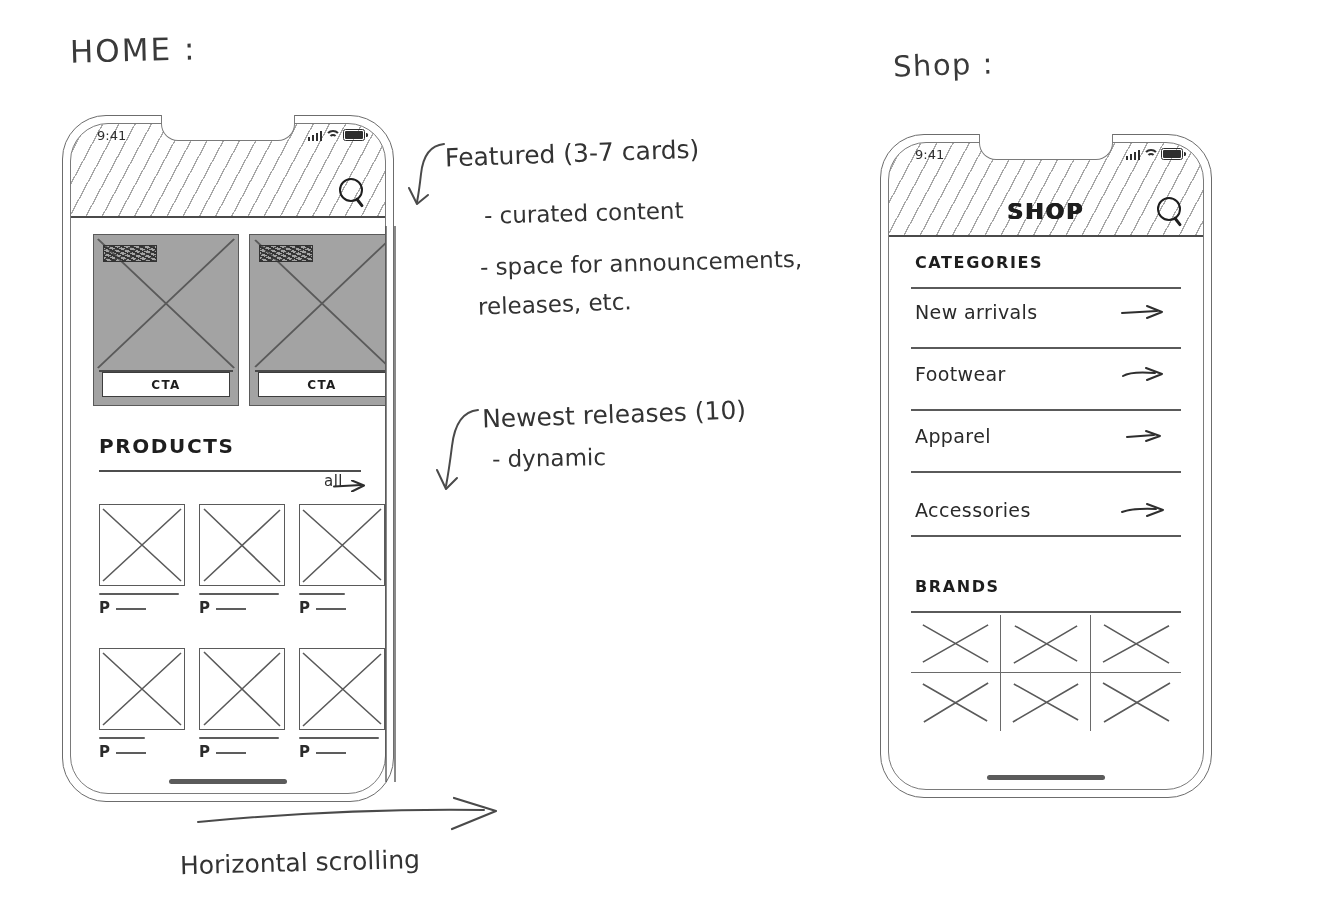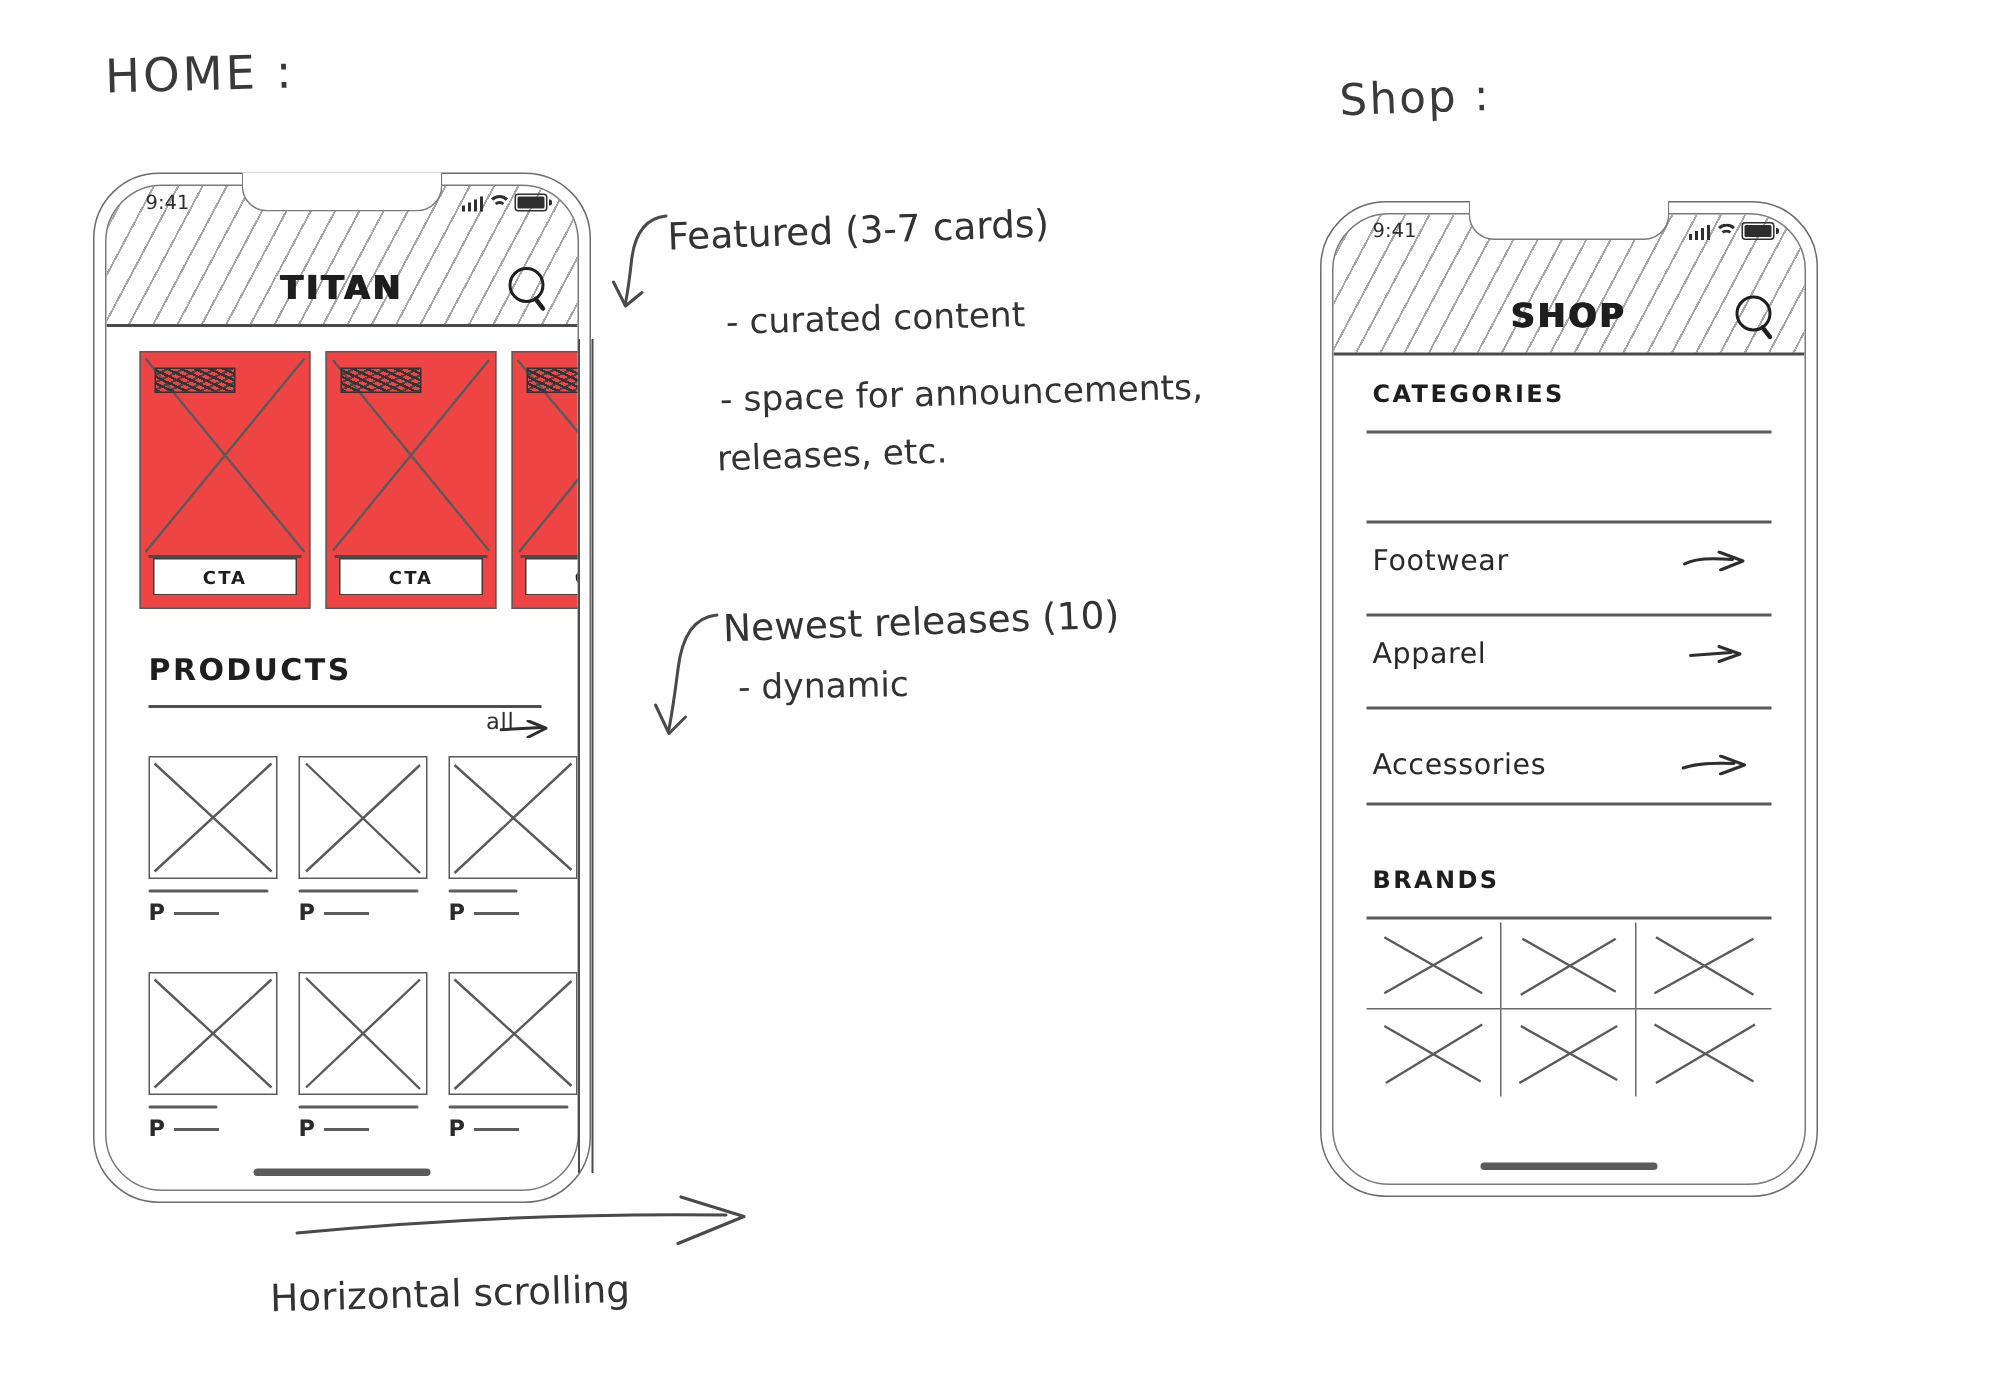--- a/index.html
+++ b/index.html
@@ -151,21 +151,22 @@
 
   
   .featured-row {
     position: absolute; left: 22px; top: 18px;
     display: flex; gap: 10px;
   }
   .fcard {
     width: 112px; height: 170px;
     border: 1.7px solid #5a5a5a;
     position: relative;
-    background: #ef4444;
+    background: #a3a3a3;
+    padding-left: 32px;
   }
   .fcard .xmark {
     position: absolute; left: 0; top: 0; right: 0; bottom: 34px;
   }
   .xmark svg { width: 100%; height: 100%; display:block; }
   .fcard .scribble {
     position: absolute; left: 9px; top: 10px;
     width: 52px; height: 15px;
     background:
       repeating-linear-gradient(25deg,
@@ -320,21 +321,20 @@
             <i></i>
             <i></i>
             <i></i>
             <i></i>
           </span>
         <span class="wifi"></span>
         <span class="batt"></span>
       </div>
     </div>
 
-    <div class="appbar-title">TITAN</div>
     <div class="search-icon"></div>
 
     <div class="screen-body">
 
       <div class="featured-row">
         <div class="fcard">
           <div class="xmark">
             <svg viewBox="0 0 112 136" preserveAspectRatio="none">
               <path d="M3 4 L109 133 M109 4 L3 133" stroke="#5a5a5a" stroke-width="1.6" fill="none"></path>
             </svg>
@@ -481,20 +481,27 @@
     </div>
 
     <div class="appbar-title">SHOP</div>
     <div class="search-icon"></div>
 
     <div class="screen-body">
 
       <div class="section-label" style="top: 18px;">CATEGORIES</div>
       <div class="hrule" style="top: 52px;"></div>
 
+      <div class="cat-item" style="top: 62px;">
+        <span class="cat-label">New arrivals</span>
+        <svg class="cat-arrow" viewBox="0 0 44 14">
+          <path d="M1 8 L36 6" stroke="#2e2e2e" stroke-width="2" fill="none" stroke-linecap="round"></path>
+          <path d="M26 1 L41 7 L26 13" stroke="#2e2e2e" stroke-width="2" fill="none" stroke-linecap="round" stroke-linejoin="round"></path>
+        </svg>
+      </div>
       <div class="hrule" style="top: 112px;"></div>
 
       <div class="cat-item" style="top: 124px;">
         <span class="cat-label">Footwear</span>
         <svg class="cat-arrow" viewBox="0 0 44 14">
           <path d="M2 9 Q10 4 34 6" stroke="#2e2e2e" stroke-width="2" fill="none" stroke-linecap="round"></path>
           <path d="M25 1 L41 7 L26 13" stroke="#2e2e2e" stroke-width="2" fill="none" stroke-linecap="round" stroke-linejoin="round"></path>
         </svg>
       </div>
       <div class="hrule" style="top: 174px;"></div>

